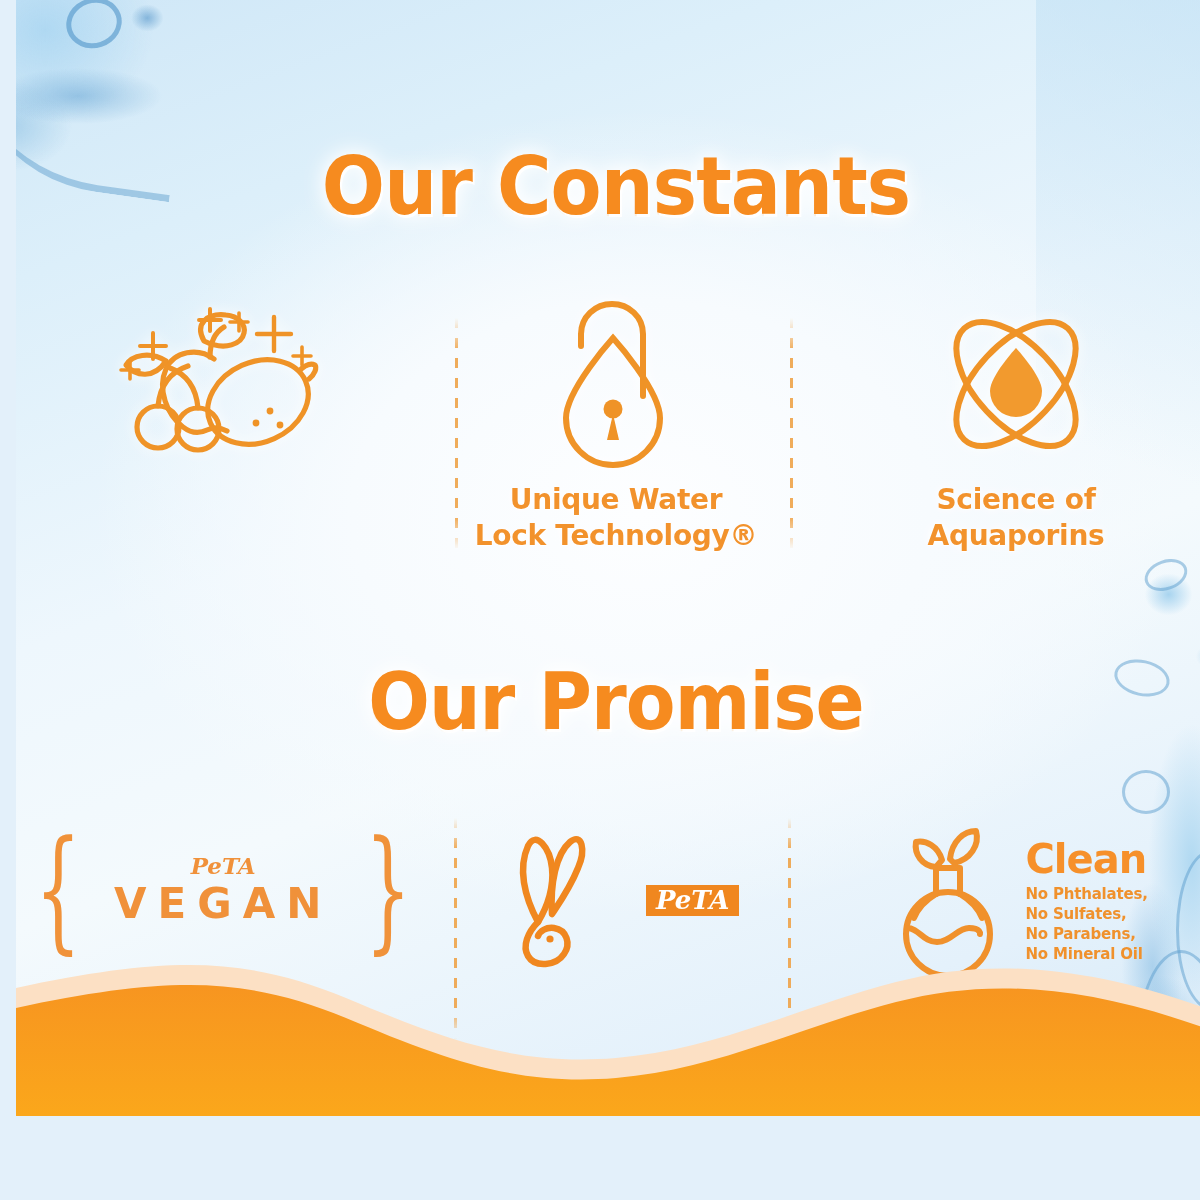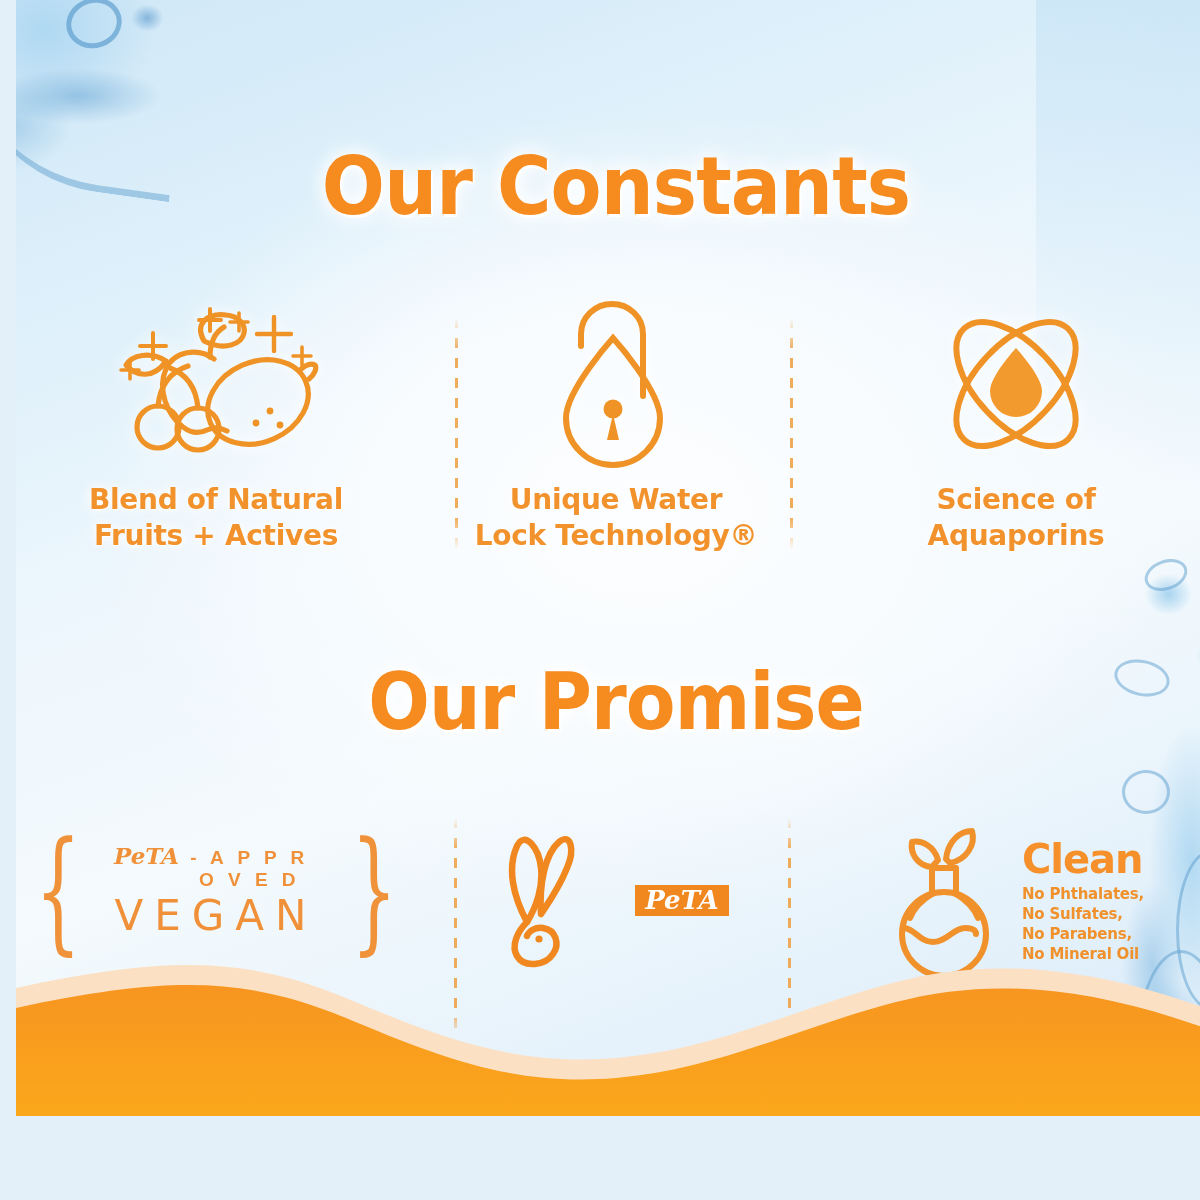--- a/index.html
+++ b/index.html
@@ -135,21 +135,21 @@
     color:#F0923A; transform:scaleX(.55);
   }
   .vegan-text{ text-align:center; }
   .vegan-line1{
     font-size:19px; letter-spacing:4.5px; font-weight:bold; color:#F0913A;
     display:flex; align-items:baseline; justify-content:center; gap:2px;
   }
   .peta-ital{ font-family:"DejaVu Serif", serif; font-style:italic; font-weight:bold; font-size:23px; letter-spacing:0px; }
   .vegan-line2{
     font-family:"DejaVu Sans", sans-serif;
-    font-size:42px; letter-spacing:11px; color:#F0913A; margin-top:6px; font-weight:400;
+    font-size:42px; letter-spacing:11px; color:#F0913A; margin-top:6px; font-weight:700;
   }
 
   
   .cf{ display:flex; align-items:center; justify-content:center; margin-top:30px; }
   .cf-text{ margin-left:-6px; }
   .peta-badge{
     display:inline-block; background:#F0871F; color:#fff; padding:2px 10px 3px;
     font-family:"DejaVu Serif", serif; font-style:italic; font-weight:bold; font-size:26px;
     letter-spacing:0px; line-height:1; margin-left:46px;
   }
@@ -220,22 +220,20 @@
           <path d="M60 62c-16-10-34-6-40 4 10 12 28 14 40-4z"></path>
 
           <path d="M168 18v34M151 35h34" stroke-width="4.4"></path>
           <path d="M104 10v22M93 21h22" stroke-width="4"></path>
           <path d="M47 34v26M34 47h26" stroke-width="4"></path>
           <path d="M24 62v18M15 71h18" stroke-width="3.6"></path>
           <path d="M133 14v18M124 23h18" stroke-width="3.6"></path>
           <path d="M196 48v18M187 57h18" stroke-width="3.6"></path>
         </svg>
       </div>
-      <div class="cell-label">Blend of Natural
-Fruits + Actives</div>
     </div>
 
     <div class="cell">
       <div class="icon-box">
         <svg width="150" height="180" viewBox="0 0 150 180" fill="none" stroke="#EF9327" stroke-width="6" stroke-linecap="round">
 
           <path d="M40 50V38c0-17 14-30 31-30s31 13 31 30v62"></path>
 
           <path d="M72 42c0 0 47 52 47 80a47 47 0 1 1-94 0c0-28 47-80 47-80z"></path>
 
@@ -266,21 +264,20 @@
   <div class="divider" id="div-p2"></div>
 
   <div class="row" id="row-promise">
 
     <div class="cell">
       <div class="vegan">
         <span class="brace">{</span>
         <span class="vegan-text">
           <span class="vegan-line1">
             <span class="peta-ital">PeTA</span>
-            <span>- A P P R O V E D</span>
           </span>
           <span class="vegan-line2">VEGAN</span>
         </span>
         <span class="brace">}</span>
       </div>
     </div>
 
     <div class="cell">
       <div class="cf">
         <svg width="92" height="140" viewBox="0 0 92 140" fill="none" stroke="#F0871F" stroke-width="6.5" stroke-linecap="round" stroke-linejoin="round">

